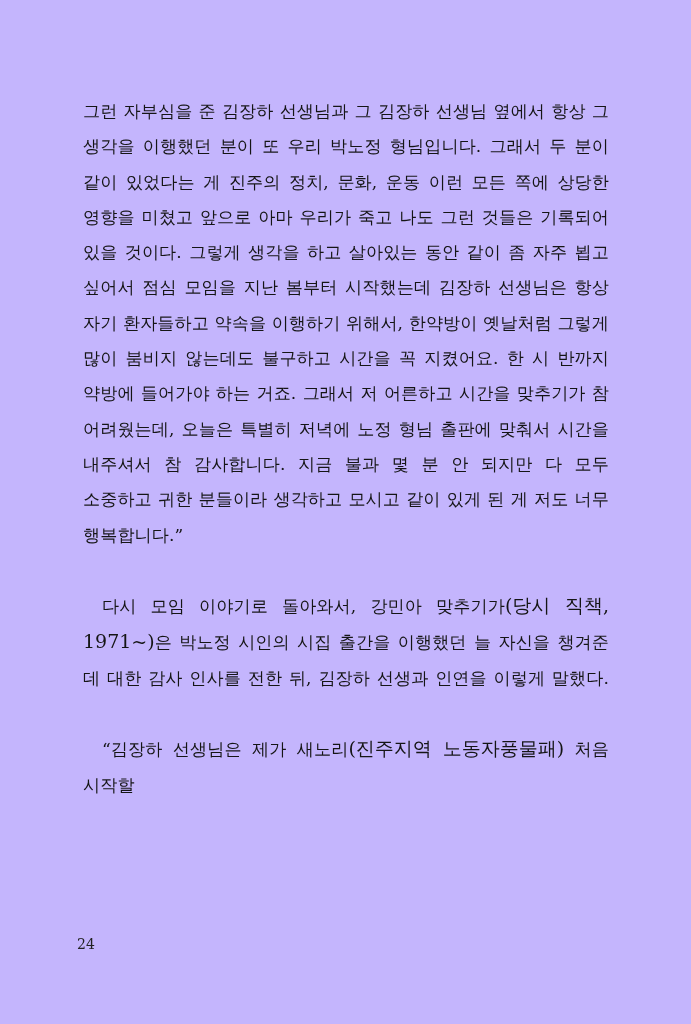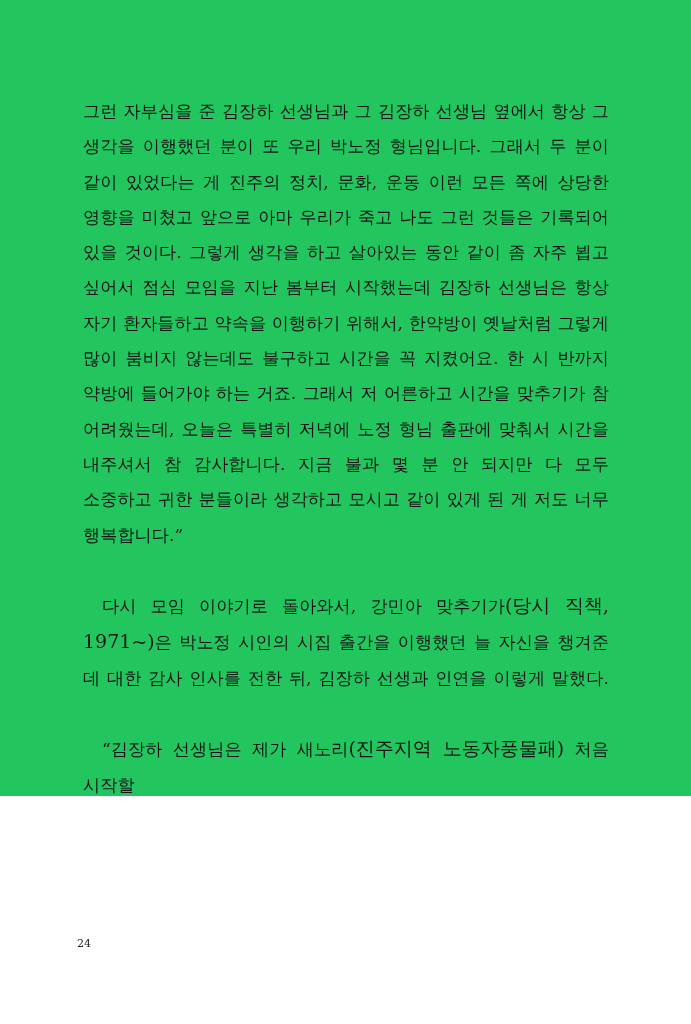--- a/index.html
+++ b/index.html
@@ -15,22 +15,22 @@
     overflow: hidden;
     font-family: "DejaVu Serif", "Liberation Serif", serif;
     color: #1a1a1a;
     -webkit-font-smoothing: antialiased;
   }
 
   .page {
     position: absolute;
     left: 0; top: 0;
     width: 691px;
-    height: 796px;
-    background: #22c55e;
+    height: 1024px;
+    background: #c4b5fd;
   }
 
   .textblock {
     position: absolute;
     left: 83px;
     top: 94px;
     width: 526px;
   }
 
   p.para {
@@ -59,21 +59,21 @@
 
   .small-paren {
     font-size: 19px;
     letter-spacing: 0;
   }
 
   .folio {
     position: absolute;
     left: 77px;
     top: 936px;
-    font-size: 11px;
+    font-size: 14px;
     line-height: 16px;
     color: #222222;
     font-family: "DejaVu Serif", "Liberation Serif", serif;
   }
 </style>
 </head>
 <body>
 
 <div class="page">
 

